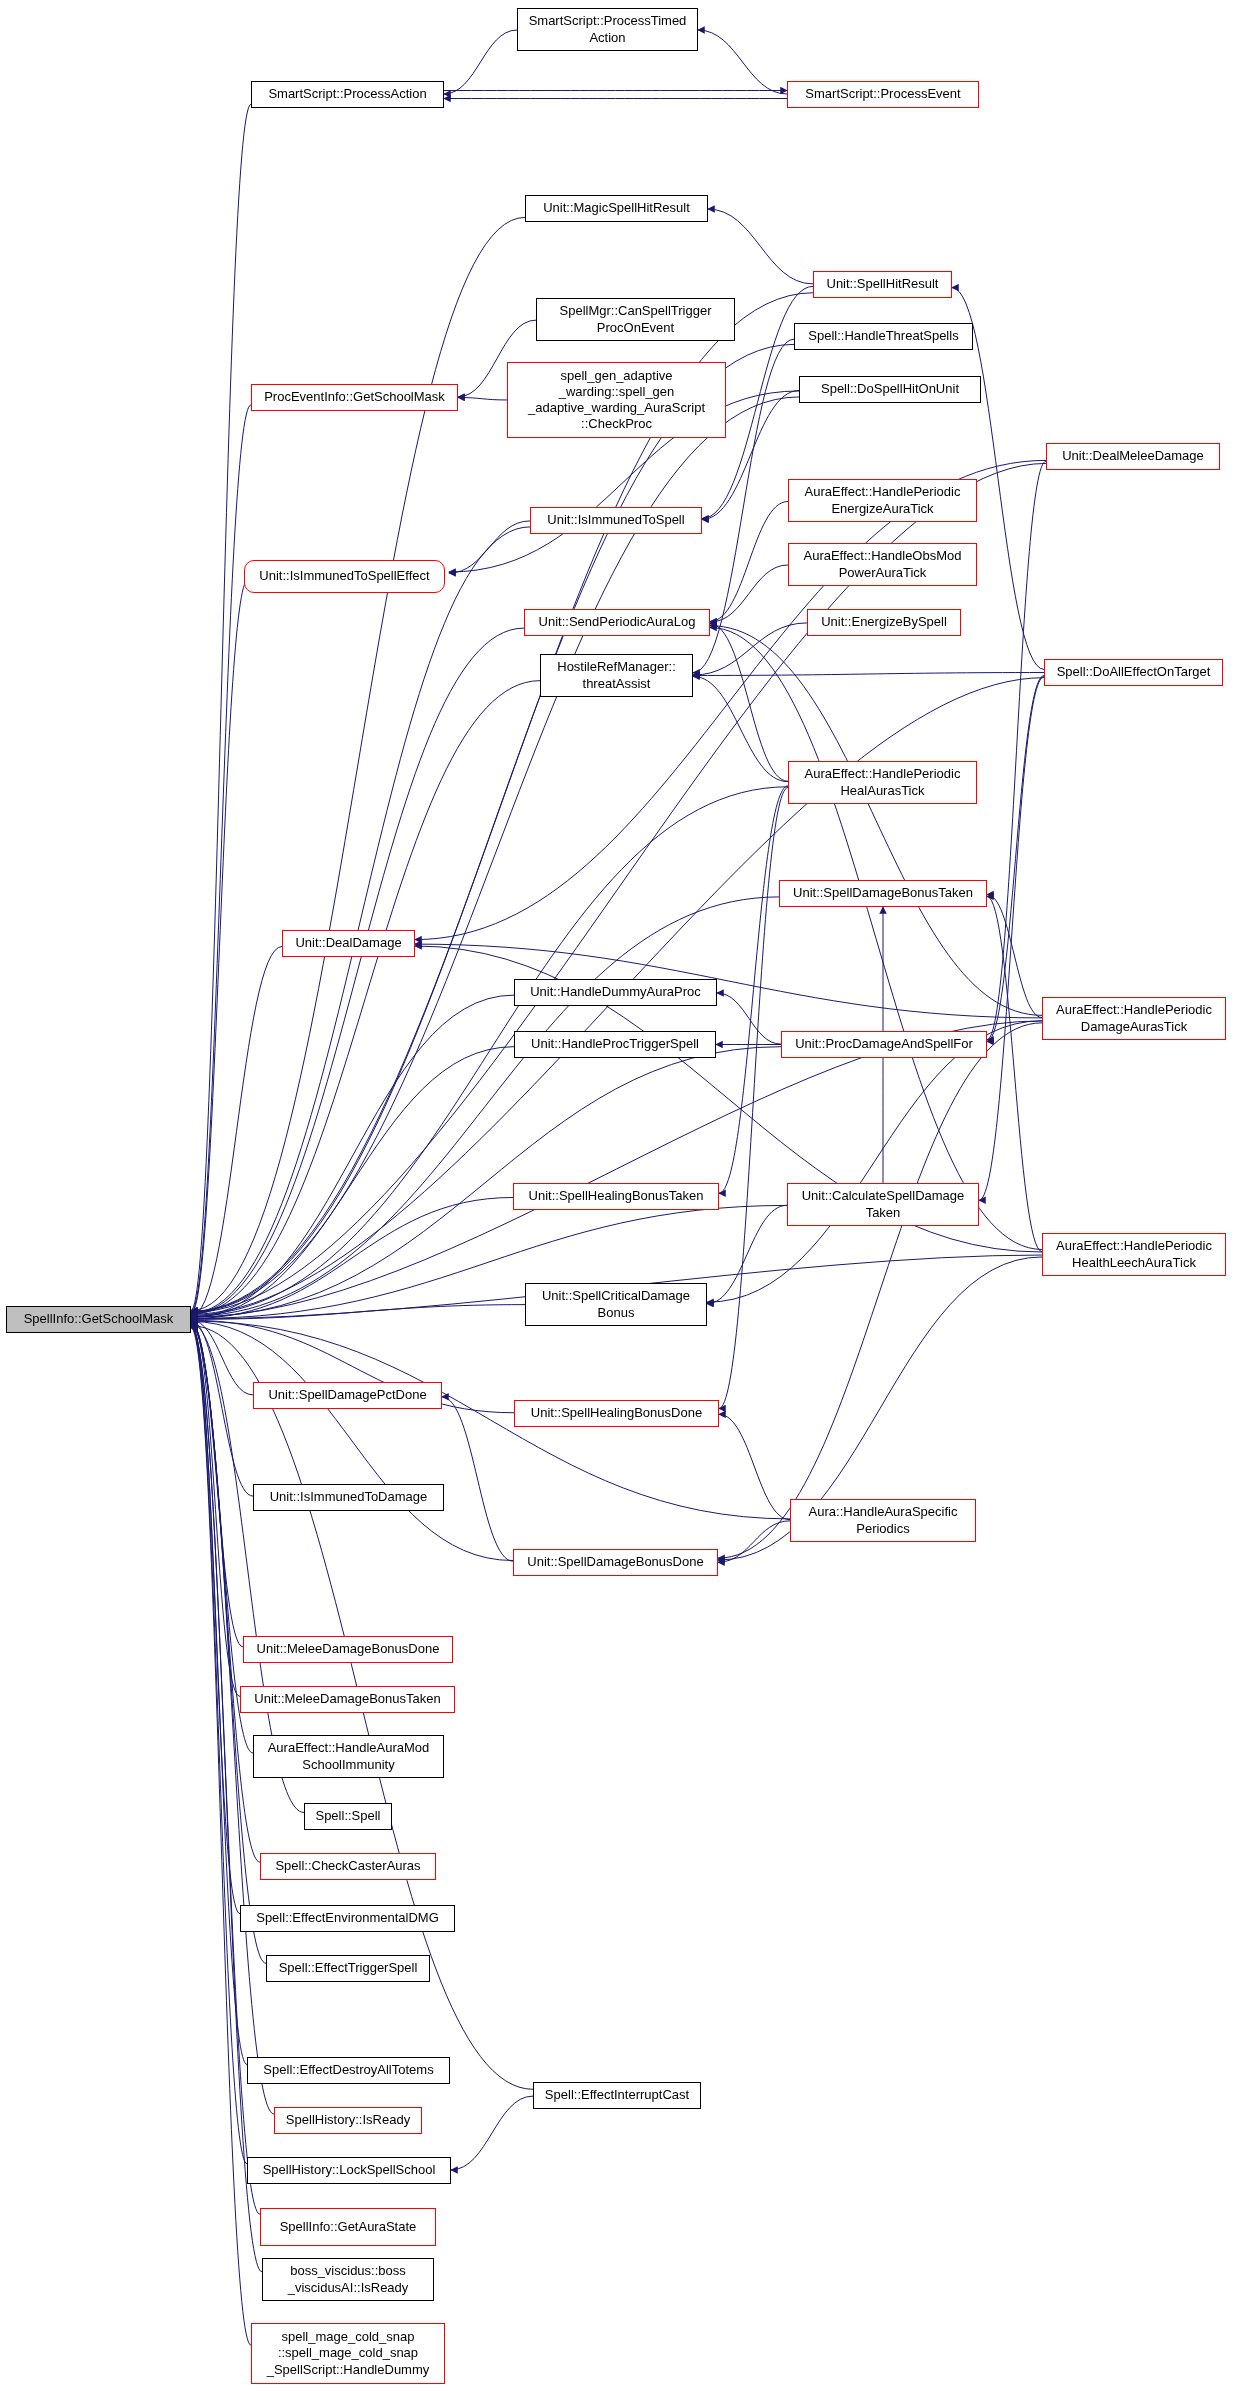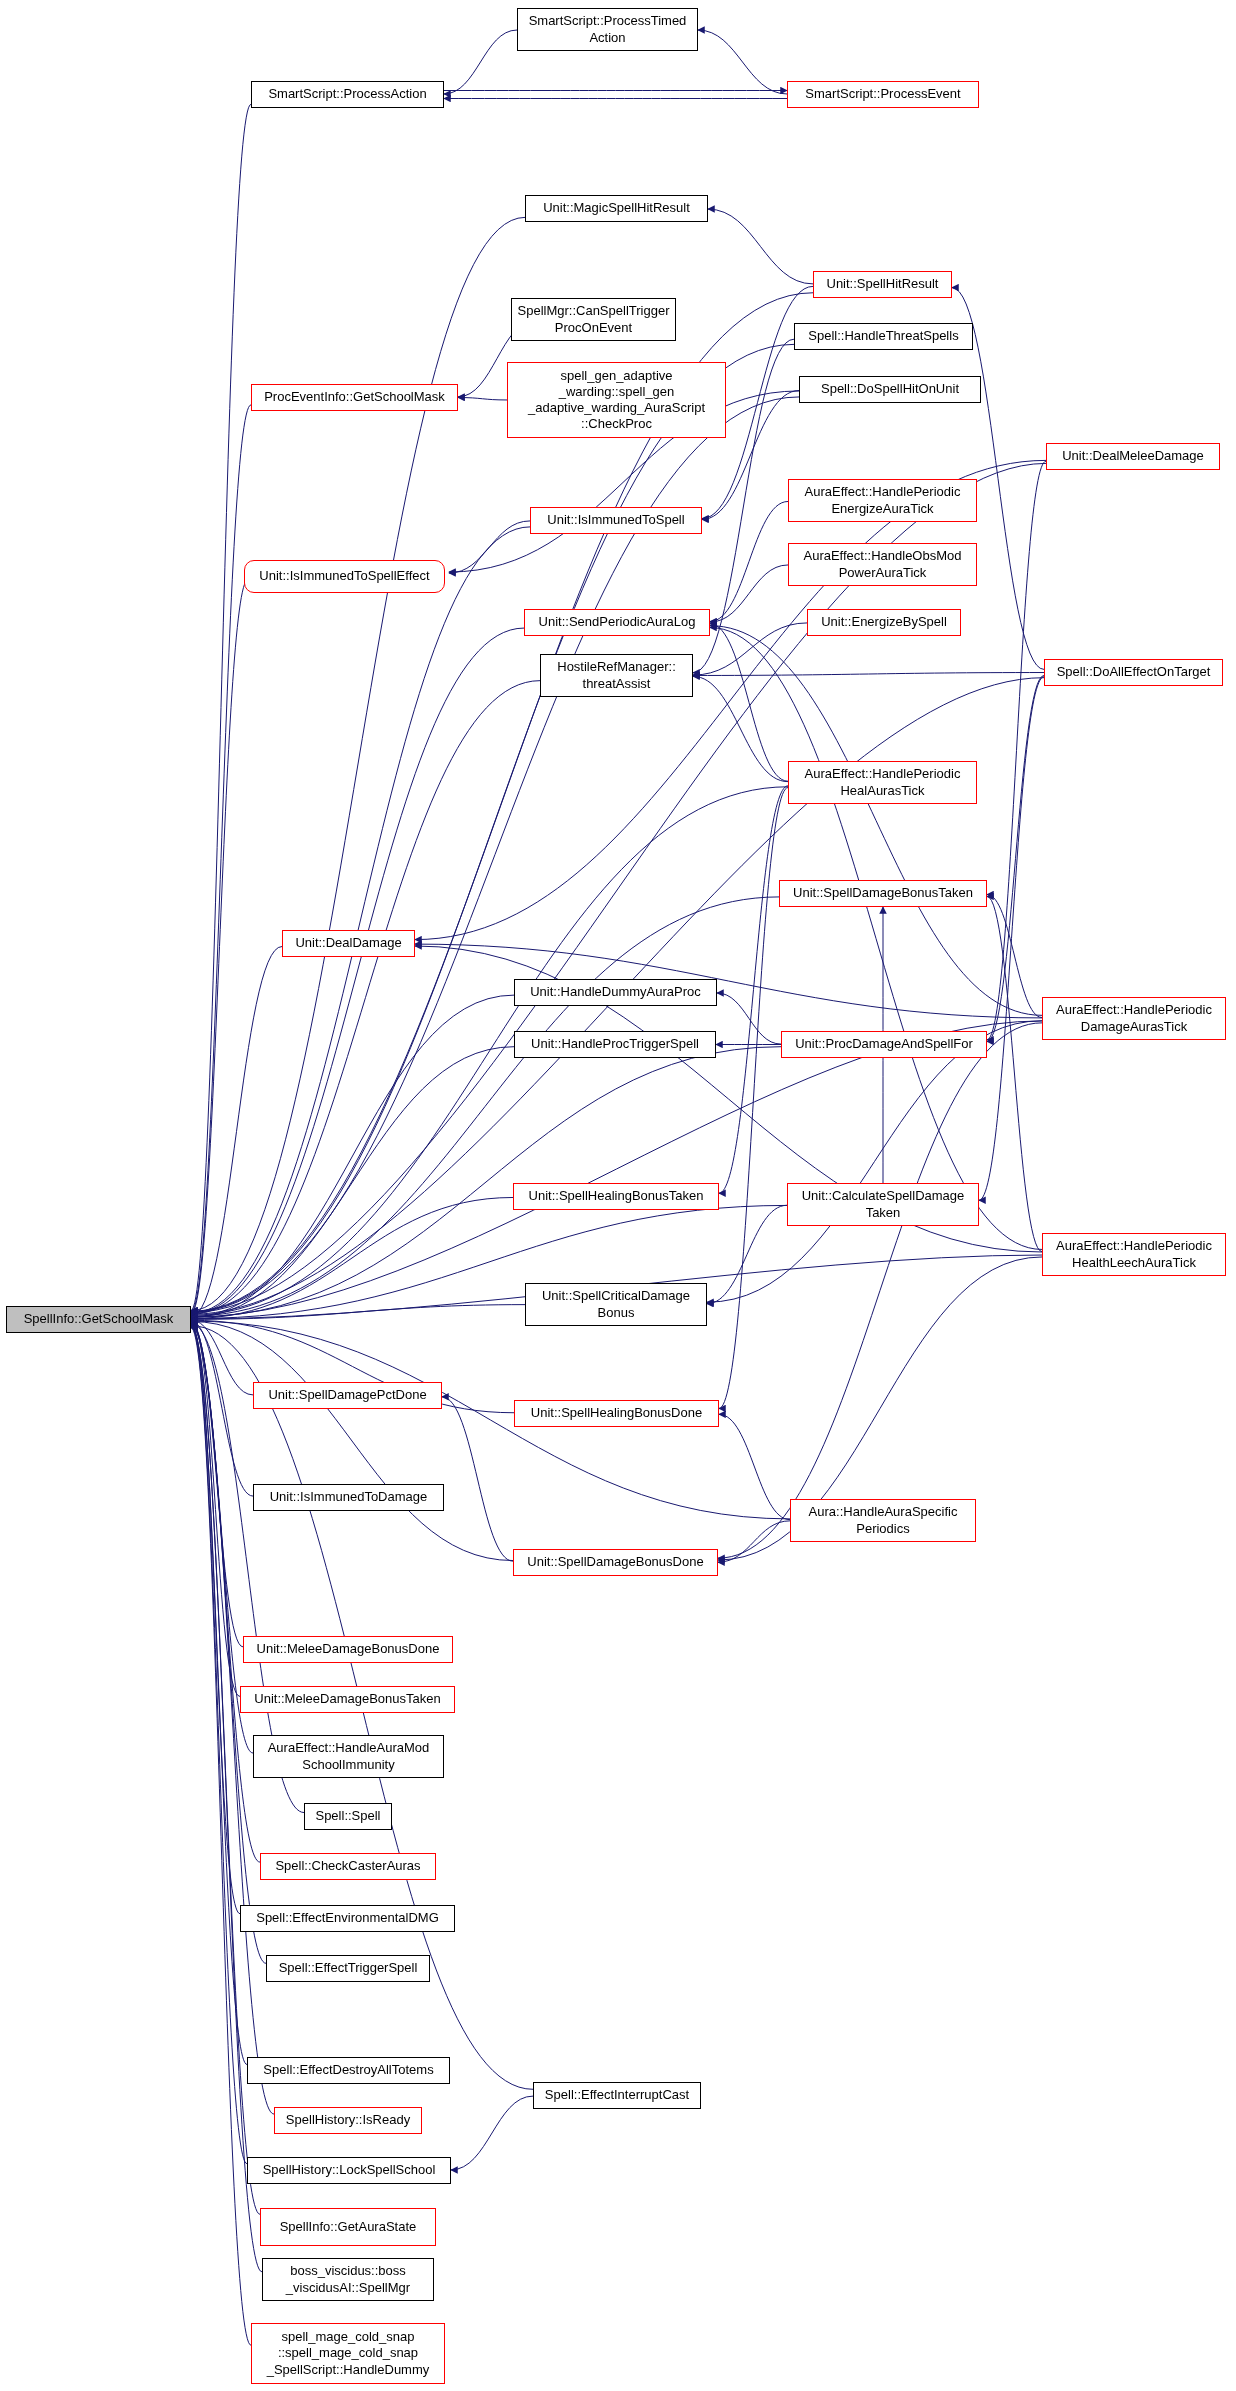--- a/index.html
+++ b/index.html
@@ -112,21 +112,21 @@
       <path d="M533,2096.1 C496.1,2096.1 487.9,2169.9 451,2169.9" class="edge" marker-end="url(#arrowhead)"></path>
       <path d="M1044,669.396 C1002.6,669.396 993.4,287.604 952,287.604" class="edge" marker-end="url(#arrowhead)"></path>
     </svg>
   <div id="node-layer">
       <div class="node" style="left: 517px; top: 8px; width: 181px; height: 43px;">SmartScript::ProcessTimed
 Action</div>
       <div class="node" style="left: 251px; top: 81px; width: 193px; height: 27px;">SmartScript::ProcessAction</div>
       <div class="node red" style="left: 787px; top: 81px; width: 192px; height: 27px;">SmartScript::ProcessEvent</div>
       <div class="node" style="left: 525px; top: 195px; width: 183px; height: 27px;">Unit::MagicSpellHitResult</div>
       <div class="node red" style="left: 813px; top: 271px; width: 139px; height: 27px;">Unit::SpellHitResult</div>
-      <div class="node" style="left: 511px; top: 298px; width: 165px; height: 43px;">SpellMgr::CanSpellTrigger
+      <div class="node" style="left: 536px; top: 298px; width: 199px; height: 43px;">SpellMgr::CanSpellTrigger
 ProcOnEvent</div>
       <div class="node" style="left: 794px; top: 323px; width: 179px; height: 27px;">Spell::HandleThreatSpells</div>
       <div class="node red" style="left: 251px; top: 384px; width: 207px; height: 27px;">ProcEventInfo::GetSchoolMask</div>
       <div class="node red" style="left: 507px; top: 362px; width: 219px; height: 76px;">spell_gen_adaptive
 _warding::spell_gen
 _adaptive_warding_AuraScript
 ::CheckProc</div>
       <div class="node" style="left: 799px; top: 376px; width: 182px; height: 27px;">Spell::DoSpellHitOnUnit</div>
       <div class="node red" style="left: 1046px; top: 443px; width: 174px; height: 27px;">Unit::DealMeleeDamage</div>
       <div class="node red" style="left: 788px; top: 479px; width: 189px; height: 43px;">AuraEffect::HandlePeriodic
@@ -170,18 +170,18 @@
       <div class="node" style="left: 304px; top: 1803px; width: 88px; height: 27px;">Spell::Spell</div>
       <div class="node red" style="left: 260px; top: 1853px; width: 176px; height: 27px;">Spell::CheckCasterAuras</div>
       <div class="node" style="left: 240px; top: 1905px; width: 215px; height: 27px;">Spell::EffectEnvironmentalDMG</div>
       <div class="node" style="left: 266px; top: 1955px; width: 164px; height: 27px;">Spell::EffectTriggerSpell</div>
       <div class="node" style="left: 247px; top: 2057px; width: 203px; height: 27px;">Spell::EffectDestroyAllTotems</div>
       <div class="node" style="left: 533px; top: 2082px; width: 168px; height: 27px;">Spell::EffectInterruptCast</div>
       <div class="node red" style="left: 274px; top: 2107px; width: 148px; height: 27px;">SpellHistory::IsReady</div>
       <div class="node" style="left: 247px; top: 2157px; width: 204px; height: 27px;">SpellHistory::LockSpellSchool</div>
       <div class="node red" style="left: 260px; top: 2208px; width: 176px; height: 38px;">SpellInfo::GetAuraState</div>
       <div class="node" style="left: 262px; top: 2258px; width: 172px; height: 43px;">boss_viscidus::boss
-_viscidusAI::SpellMgr</div>
+_viscidusAI::IsReady</div>
       <div class="node red" style="left: 251px; top: 2323px; width: 194px; height: 61px;">spell_mage_cold_snap
 ::spell_mage_cold_snap
 _SpellScript::HandleDummy</div>
     </div>
 </div>
 
 </body></html>

